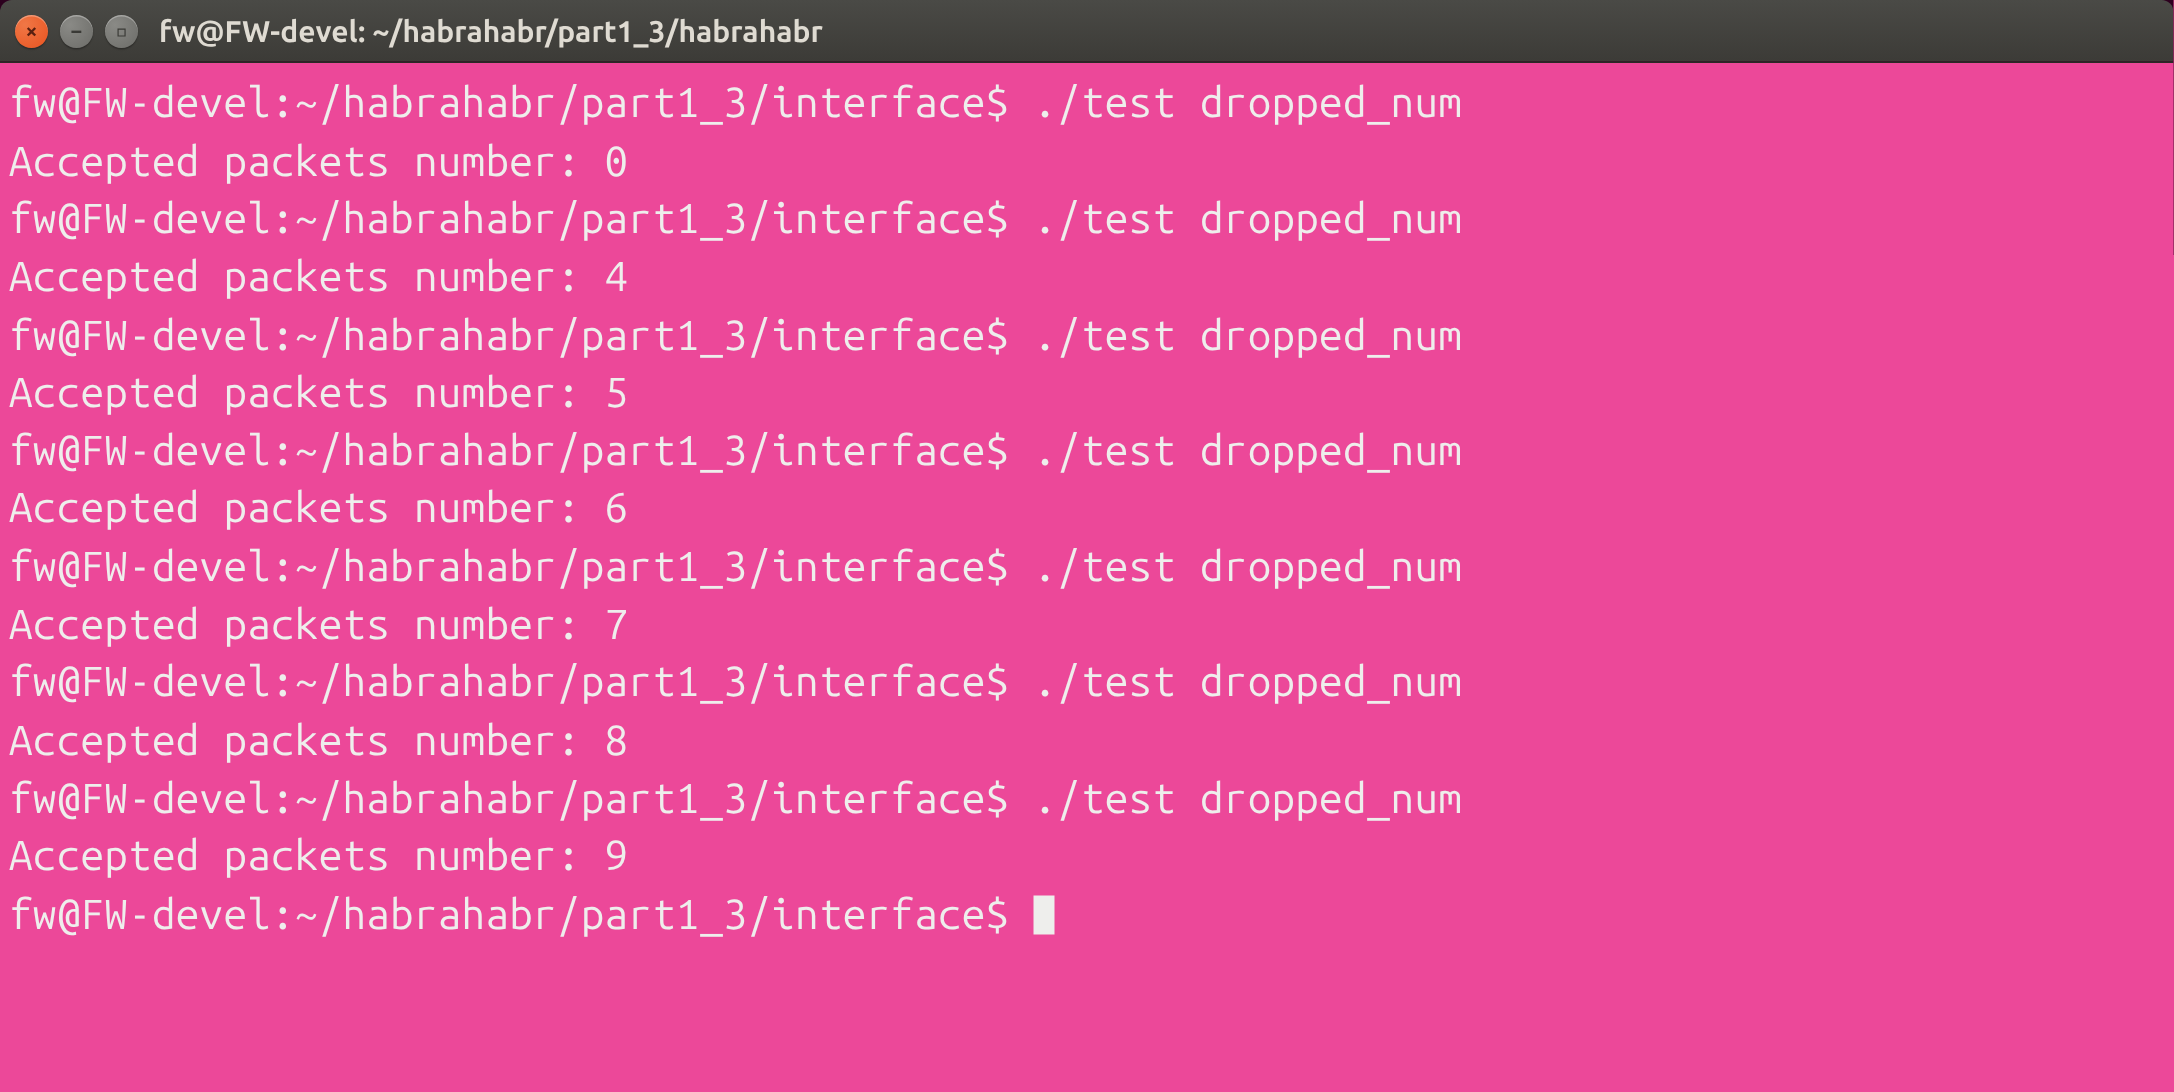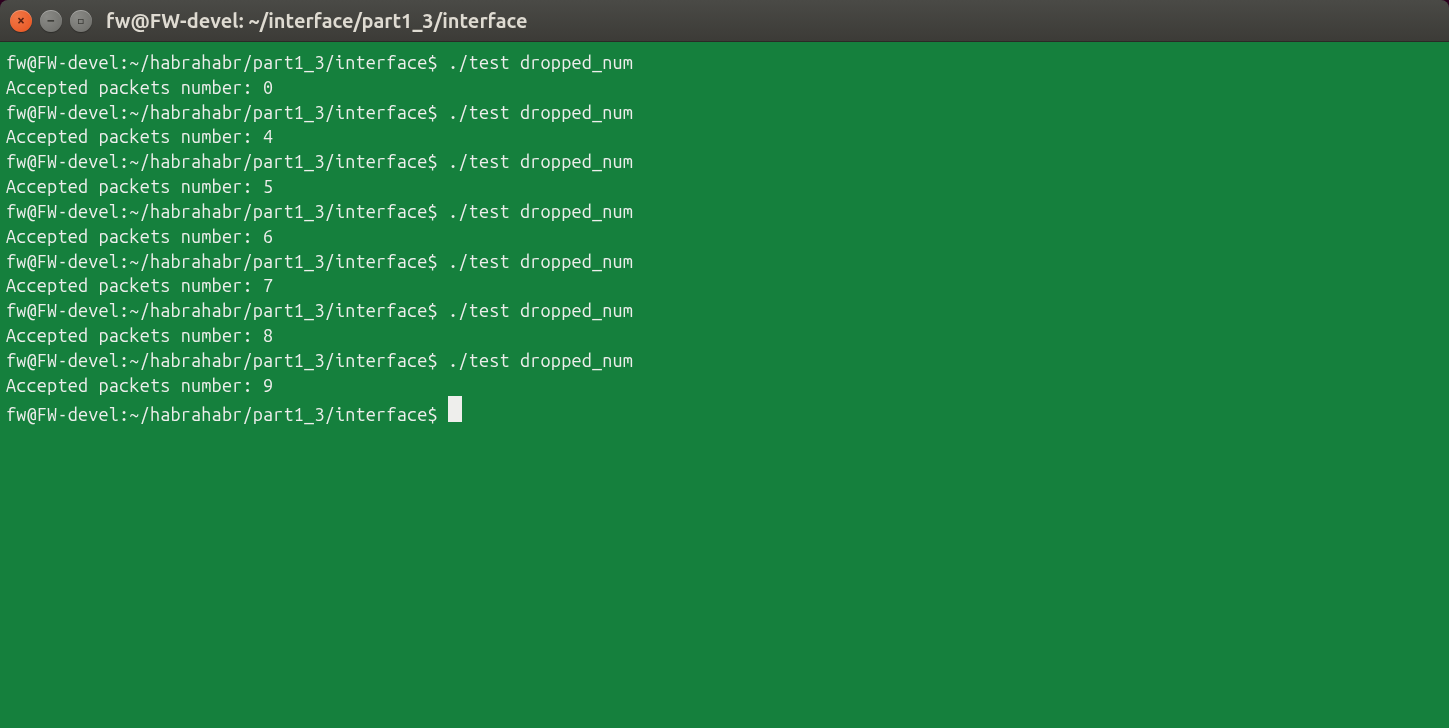--- a/index.html
+++ b/index.html
@@ -56,23 +56,23 @@
     .title-text {
       margin-left: 14px;
       color: #dfdbd2;
       font-family: Ubuntu, sans-serif;
       font-size: 20px;
       font-weight: bold;
     }
     .terminal-body {
       padding: 8px 6px;
       color: #eeeeec;
-      font-size: 18px;
+      font-size: 28px;
       line-height: 1.38;
-      background: #15803d;
+      background: #ec4899;
       height: calc(100% - 42px);
       white-space: pre;
       font-family: "Ubuntu Mono", "DejaVu Sans Mono", monospace;
       letter-spacing: 0.2px;
     }
     .cursor {
       display: inline-block;
       width: 14px;
       height: 26px;
       background: #eeeeec;
@@ -91,16 +91,16 @@
     <div class="window-btn btn-close">
         <span>×</span>
       </div>
     <div class="window-btn btn-minimize">
         <span>−</span>
       </div>
     <div class="window-btn btn-maximize">
         <span>▫</span>
       </div>
   </div>
-  <div class="title-text">fw@FW-devel: ~/interface/part1_3/interface</div>
+  <div class="title-text">fw@FW-devel: ~/habrahabr/part1_3/habrahabr</div>
 </div>
 
 <div class="terminal-body"><span class="line"><span>fw@FW-devel:~/habrahabr/part1_3/interface$ </span><span>./test dropped_num</span></span><span class="line"><span>Accepted packets number: </span><span>0</span></span><span class="line"><span>fw@FW-devel:~/habrahabr/part1_3/interface$ </span><span>./test dropped_num</span></span><span class="line"><span>Accepted packets number: </span><span>4</span></span><span class="line"><span>fw@FW-devel:~/habrahabr/part1_3/interface$ </span><span>./test dropped_num</span></span><span class="line"><span>Accepted packets number: </span><span>5</span></span><span class="line"><span>fw@FW-devel:~/habrahabr/part1_3/interface$ </span><span>./test dropped_num</span></span><span class="line"><span>Accepted packets number: </span><span>6</span></span><span class="line"><span>fw@FW-devel:~/habrahabr/part1_3/interface$ </span><span>./test dropped_num</span></span><span class="line"><span>Accepted packets number: </span><span>7</span></span><span class="line"><span>fw@FW-devel:~/habrahabr/part1_3/interface$ </span><span>./test dropped_num</span></span><span class="line"><span>Accepted packets number: </span><span>8</span></span><span class="line"><span>fw@FW-devel:~/habrahabr/part1_3/interface$ </span><span>./test dropped_num</span></span><span class="line"><span>Accepted packets number: </span><span>9</span></span><span class="line"><span>fw@FW-devel:~/habrahabr/part1_3/interface$ </span><span class="cursor"></span></span></div>
 
 </body></html>

